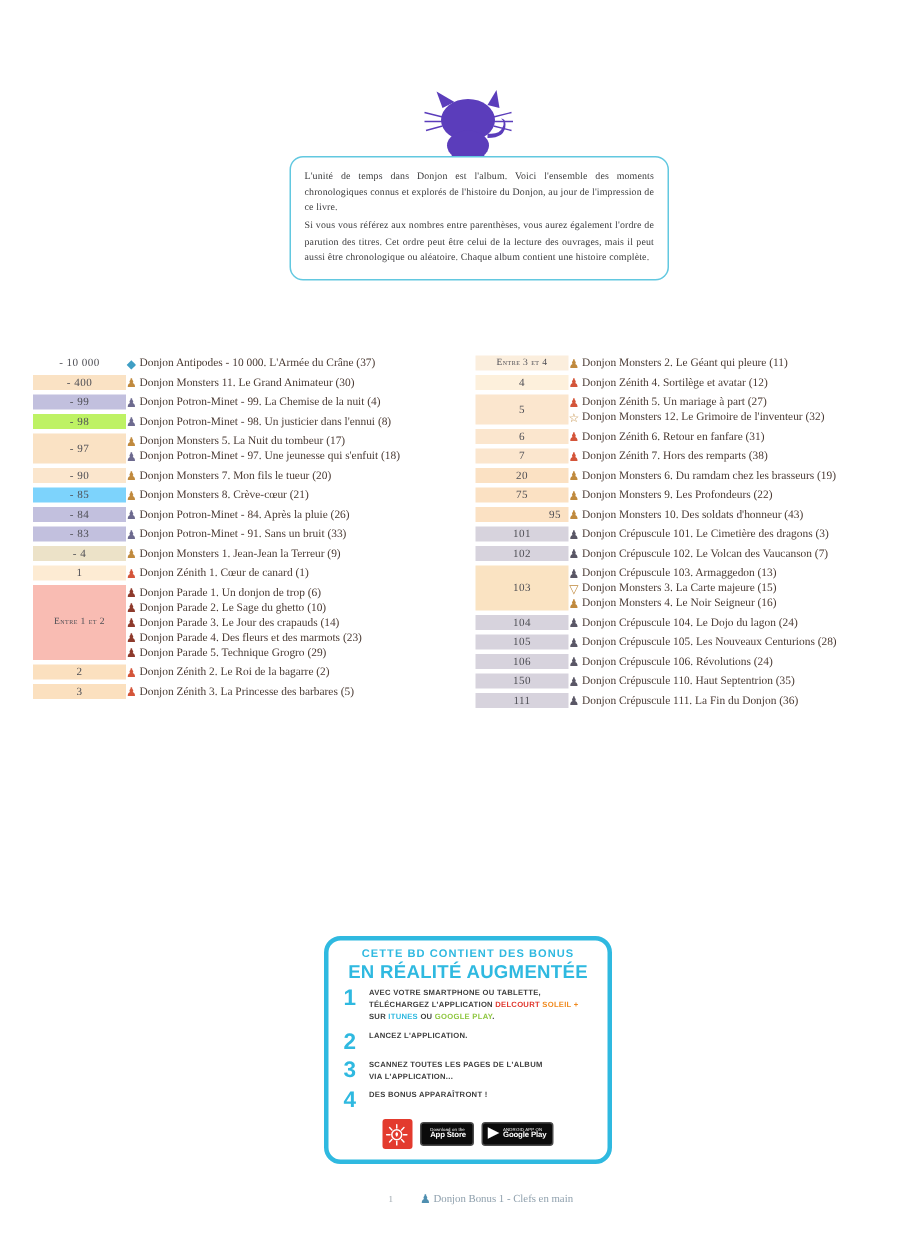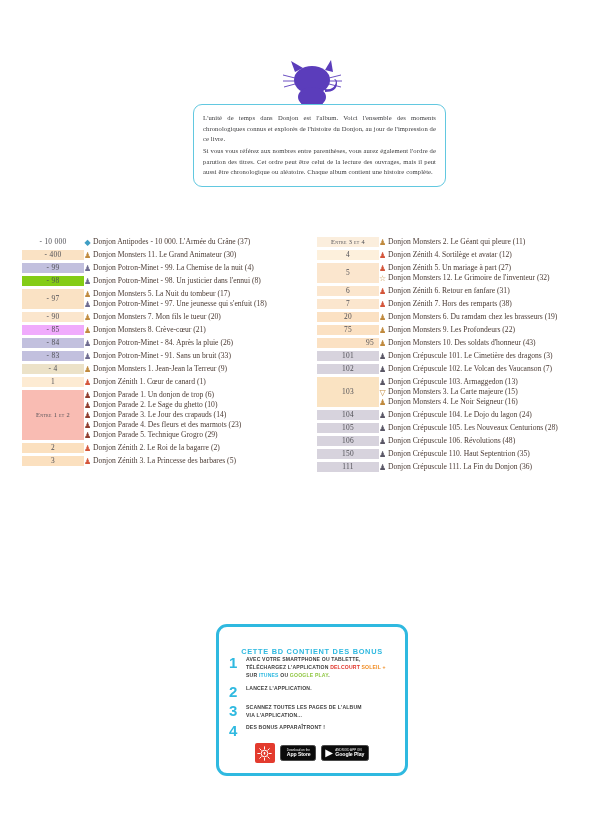--- a/index.html
+++ b/index.html
@@ -80,21 +80,21 @@
   .s-crepuscule{ color: #333138; }
   .s-crepuscule .ico { color: #5a5766; }
 
   
   .bonus {
     position: absolute; left: 216px; top: 624px;
     width: 192px; height: 152px;
     border: 3px solid #2fb9e0;
     border-radius: 11px;
     background: #ffffff;
-    padding: 20px 10px 6px 10px;
+    padding: 4px 10px 6px 10px;
   }
   .bonus h1 {
     text-align: center;
     font-family: "Liberation Sans", sans-serif;
     font-size: 7.4px; font-weight: bold;
     color: #2fb9e0; letter-spacing: .7px;
   }
   .bonus h2 {
     text-align: center;
     font-family: "Liberation Sans", sans-serif;
@@ -210,21 +210,21 @@
             </tr>
             <tr>
               <td class="yr" rowspan="1" style="background: rgb(194, 192, 222);">- 99</td>
               <td class="ttl s-potron"><span class="ico">♟</span><span>Donjon Potron-Minet - 99. La Chemise de la nuit (4)</span></td>
             </tr>
             <tr class="sp-row">
               <td></td>
               <td></td>
             </tr>
             <tr>
-              <td class="yr" rowspan="1" style="background: #84cc16; margin-left: 36px;">- 98</td>
+              <td class="yr" rowspan="1" style="background: #bef264; margin-left: 36px;">- 98</td>
               <td class="ttl s-potron"><span class="ico">♟</span><span>Donjon Potron-Minet - 98. Un justicier dans l'ennui (8)</span></td>
             </tr>
             <tr class="sp-row">
               <td></td>
               <td></td>
             </tr>
             <tr>
               <td class="yr" rowspan="2" style="background: rgb(250, 226, 196);">- 97</td>
               <td class="ttl s-monsters"><span class="ico">♟</span><span>Donjon Monsters 5. La Nuit du tombeur (17)</span></td>
             </tr>
@@ -237,21 +237,21 @@
             </tr>
             <tr>
               <td class="yr" rowspan="1" style="background: rgb(251, 230, 205);">- 90</td>
               <td class="ttl s-monsters"><span class="ico">♟</span><span>Donjon Monsters 7. Mon fils le tueur (20)</span></td>
             </tr>
             <tr class="sp-row">
               <td></td>
               <td></td>
             </tr>
             <tr>
-              <td class="yr" rowspan="1" style="background: #f0abfc;">- 85</td>
+              <td class="yr" rowspan="1" style="background: #7dd3fc;">- 85</td>
               <td class="ttl s-monsters"><span class="ico">♟</span><span>Donjon Monsters 8. Crève-cœur (21)</span></td>
             </tr>
             <tr class="sp-row">
               <td></td>
               <td></td>
             </tr>
             <tr>
               <td class="yr" rowspan="1" style="background: rgb(194, 192, 222);">- 84</td>
               <td class="ttl s-potron"><span class="ico">♟</span><span>Donjon Potron-Minet - 84. Après la pluie  (26)</span></td>
             </tr>
@@ -429,21 +429,21 @@
             <tr>
               <td class="yr" rowspan="1" style="background: rgb(215, 211, 221);">105</td>
               <td class="ttl s-crepuscule"><span class="ico">♟</span><span>Donjon Crépuscule 105. Les Nouveaux Centurions (28)</span></td>
             </tr>
             <tr class="sp-row">
               <td></td>
               <td></td>
             </tr>
             <tr>
               <td class="yr" rowspan="1" style="background: rgb(215, 211, 221);">106</td>
-              <td class="ttl s-crepuscule"><span class="ico">♟</span><span>Donjon Crépuscule 106. Révolutions (48)</span></td>
+              <td class="ttl s-crepuscule"><span class="ico">♟</span><span>Donjon Crépuscule 106. Révolutions (24)</span></td>
             </tr>
             <tr class="sp-row">
               <td></td>
               <td></td>
             </tr>
             <tr>
               <td class="yr" rowspan="1" style="background: rgb(215, 211, 221);">150</td>
               <td class="ttl s-crepuscule"><span class="ico">♟</span><span>Donjon Crépuscule 110. Haut Septentrion (35)</span></td>
             </tr>
             <tr class="sp-row">
@@ -454,20 +454,21 @@
               <td class="yr" rowspan="1" style="background: rgb(215, 211, 221);">111</td>
               <td class="ttl s-crepuscule"><span class="ico">♟</span><span>Donjon Crépuscule 111. La Fin du Donjon  (36)</span></td>
             </tr>
           </tbody>
         </table>
     </div>
   </div>
 
   <div class="bonus">
     <h1>CETTE BD CONTIENT DES BONUS</h1>
+    <h2>EN RÉALITÉ AUGMENTÉE</h2>
     <div id="bonus-steps">
         <div class="step">
           <div class="num">1</div>
           <div class="txt">AVEC VOTRE SMARTPHONE OU TABLETTE,<br>TÉLÉCHARGEZ L'APPLICATION <span class="hl-delcourt">DELCOURT</span><span class="hl-soleil"> SOLEIL +</span><br>SUR <span class="hl-itunes">ITUNES</span> OU <span class="hl-gplay">GOOGLE PLAY</span>.</div>
         </div>
         <div class="step">
           <div class="num">2</div>
           <div class="txt">LANCEZ L'APPLICATION.</div>
         </div>
         <div class="step">
@@ -506,13 +507,19 @@
         <div class="badge-store">
           <span class="glyph">▶</span>
           <span class="lines">
             <span class="l1">ANDROID APP ON</span>
             <span class="l2">Google Play</span>
           </span>
         </div>
       </div>
   </div>
 
+  <div class="footer">
+    <div class="pg">1</div>
+    <div class="fnote">
+      <span class="ico">♟</span><span>Donjon Bonus 1 - Clefs en main</span>
+    </div>
+  </div>
 </div>
 
 </body></html>

